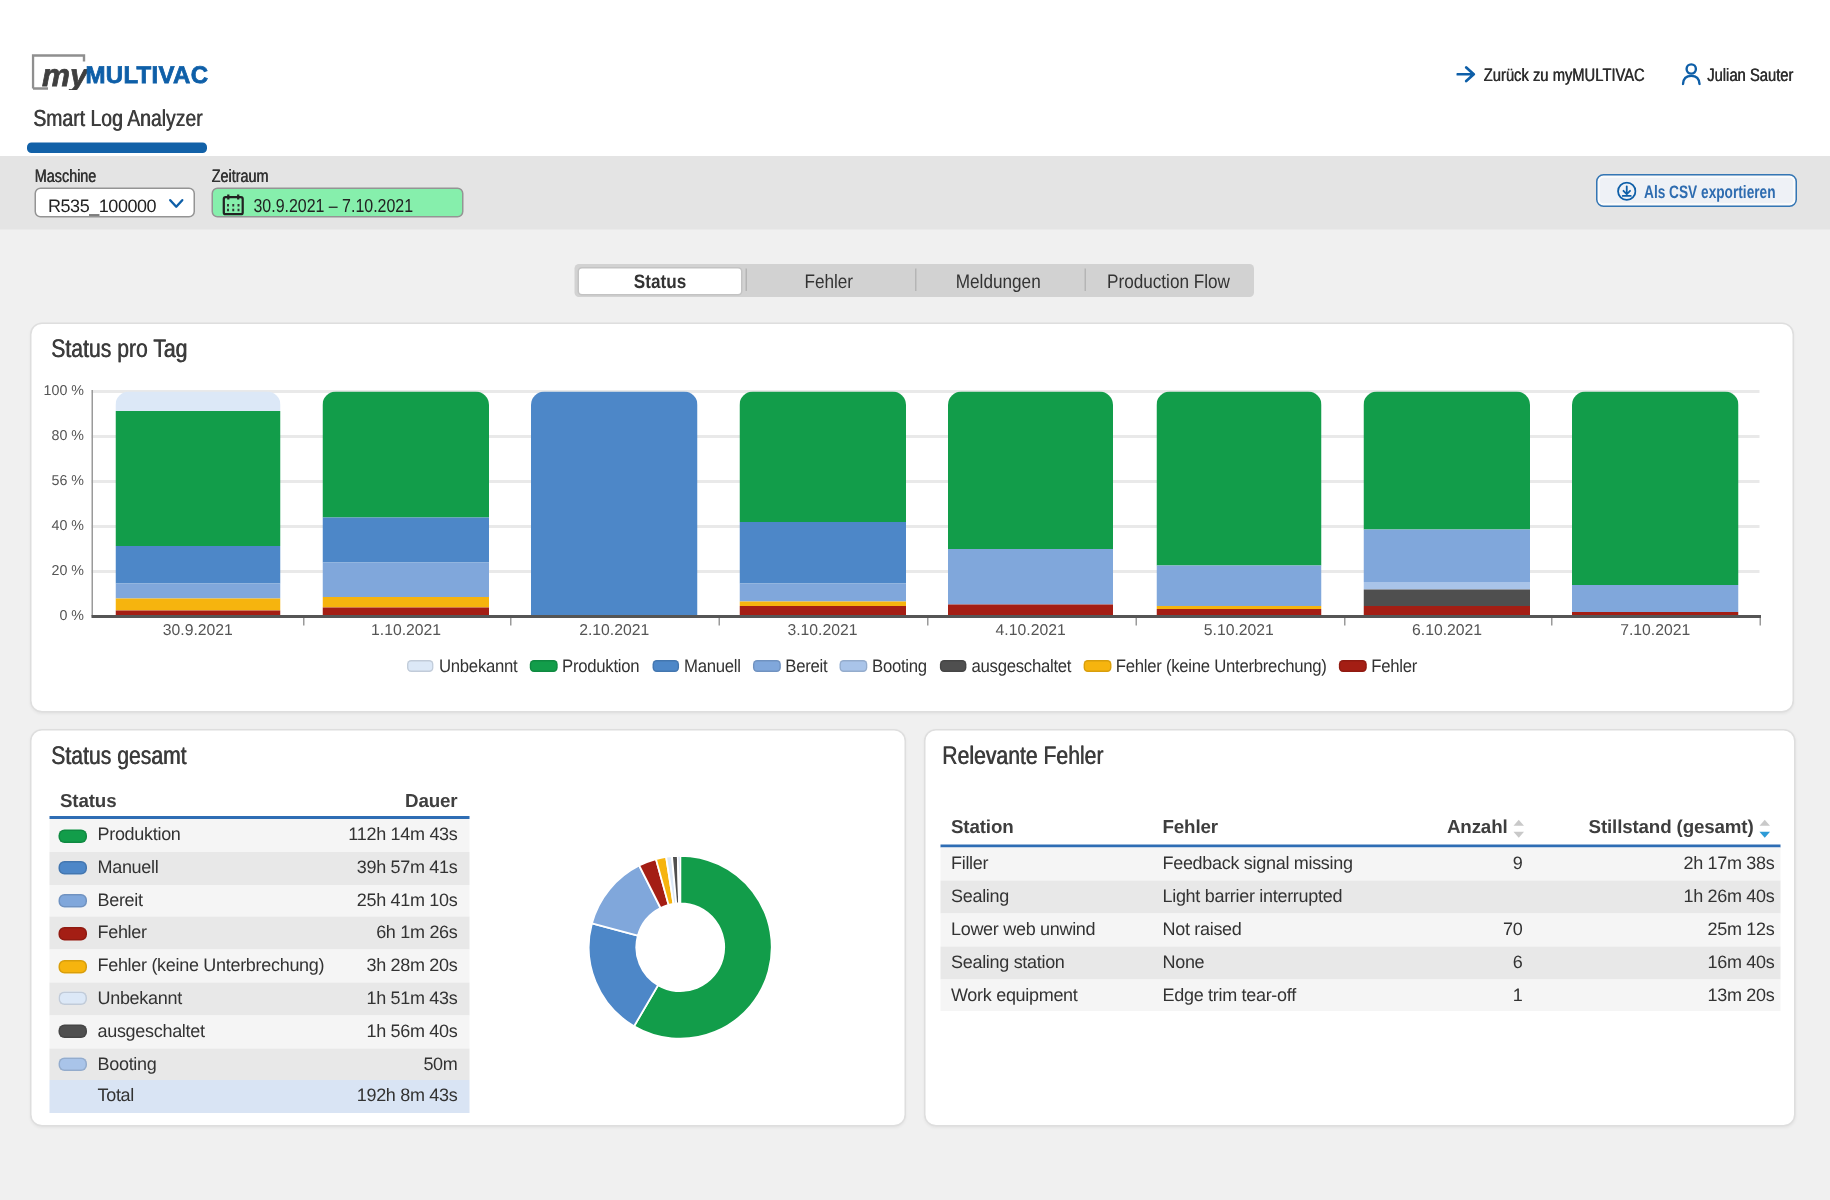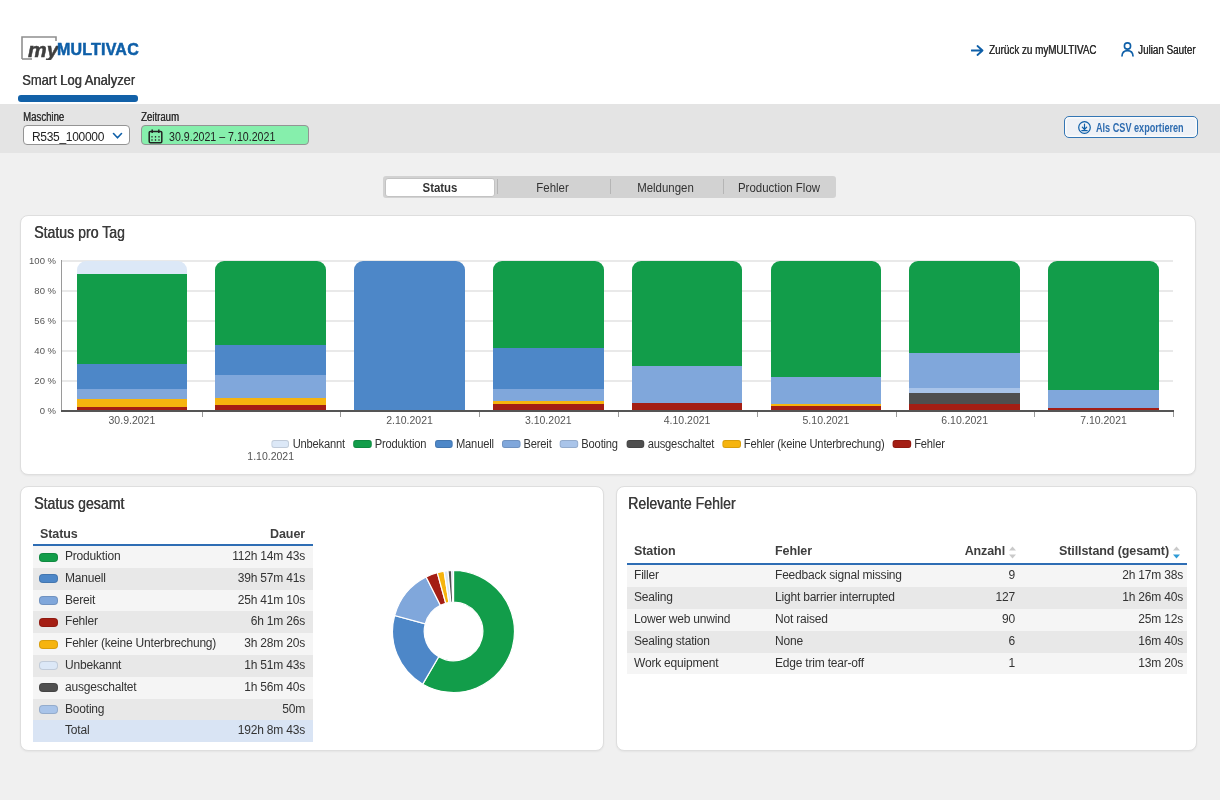--- a/index.html
+++ b/index.html
@@ -171,21 +171,21 @@
 <div class="abs xtick" style="left:201.6px;"></div>
 <div class="abs xtick" style="left:340.4px;"></div>
 <div class="abs xtick" style="left:479.2px;"></div>
 <div class="abs xtick" style="left:618px;"></div>
 <div class="abs xtick" style="left:756.8px;"></div>
 <div class="abs xtick" style="left:895.6px;"></div>
 <div class="abs xtick" style="left:1034.4px;"></div>
 <div class="abs xtick" style="left:1172.5px;"></div>
 
 <div class="abs xlab" style="left:76.9px;">30.9.2021</div>
-<div class="abs xlab" style="left:215.7px;margin-top:36px;">1.10.2021</div>
+<div class="abs xlab" style="left:215.7px;">1.10.2021</div>
 <div class="abs xlab" style="left:354.5px;">2.10.2021</div>
 <div class="abs xlab" style="left:493.3px;">3.10.2021</div>
 <div class="abs xlab" style="left:632.1px;">4.10.2021</div>
 <div class="abs xlab" style="left:770.9px;">5.10.2021</div>
 <div class="abs xlab" style="left:909.7px;">6.10.2021</div>
 <div class="abs xlab" style="left:1048.5px;">7.10.2021</div>
 
 <div class="abs" id="legend" style="left:20px; top:437px; width:1176px; height:14px; display:flex; justify-content:center; align-items:center; gap:9px; transform:scaleX(0.93);">
   <span class="litem"><span class="chip" style="background:#dce8f7"></span>Unbekannt</span>
   <span class="litem"><span class="chip" style="background:#129d4a"></span>Produktion</span>
@@ -281,27 +281,26 @@
   <div style="height:2px; background:#2e6db4;"></div>
   <div class="rrow rowlight">
         <span class="c1">Filler</span>
         <span class="c2">Feedback signal missing</span>
         <span class="c3">9</span>
         <span class="c4">2h 17m 38s</span>
       </div>
   <div class="rrow rowgray">
         <span class="c1">Sealing</span>
         <span class="c2">Light barrier interrupted</span>
-        <span class="c3">127</span>
         <span class="c4">1h 26m 40s</span>
       </div>
   <div class="rrow rowlight">
         <span class="c1">Lower web unwind</span>
         <span class="c2">Not raised</span>
-        <span class="c3">90</span>
+        <span class="c3">70</span>
         <span class="c4">25m 12s</span>
       </div>
   <div class="rrow rowgray">
         <span class="c1">Sealing station</span>
         <span class="c2">None</span>
         <span class="c3">6</span>
         <span class="c4">16m 40s</span>
       </div>
   <div class="rrow rowlight">
         <span class="c1">Work equipment</span>

